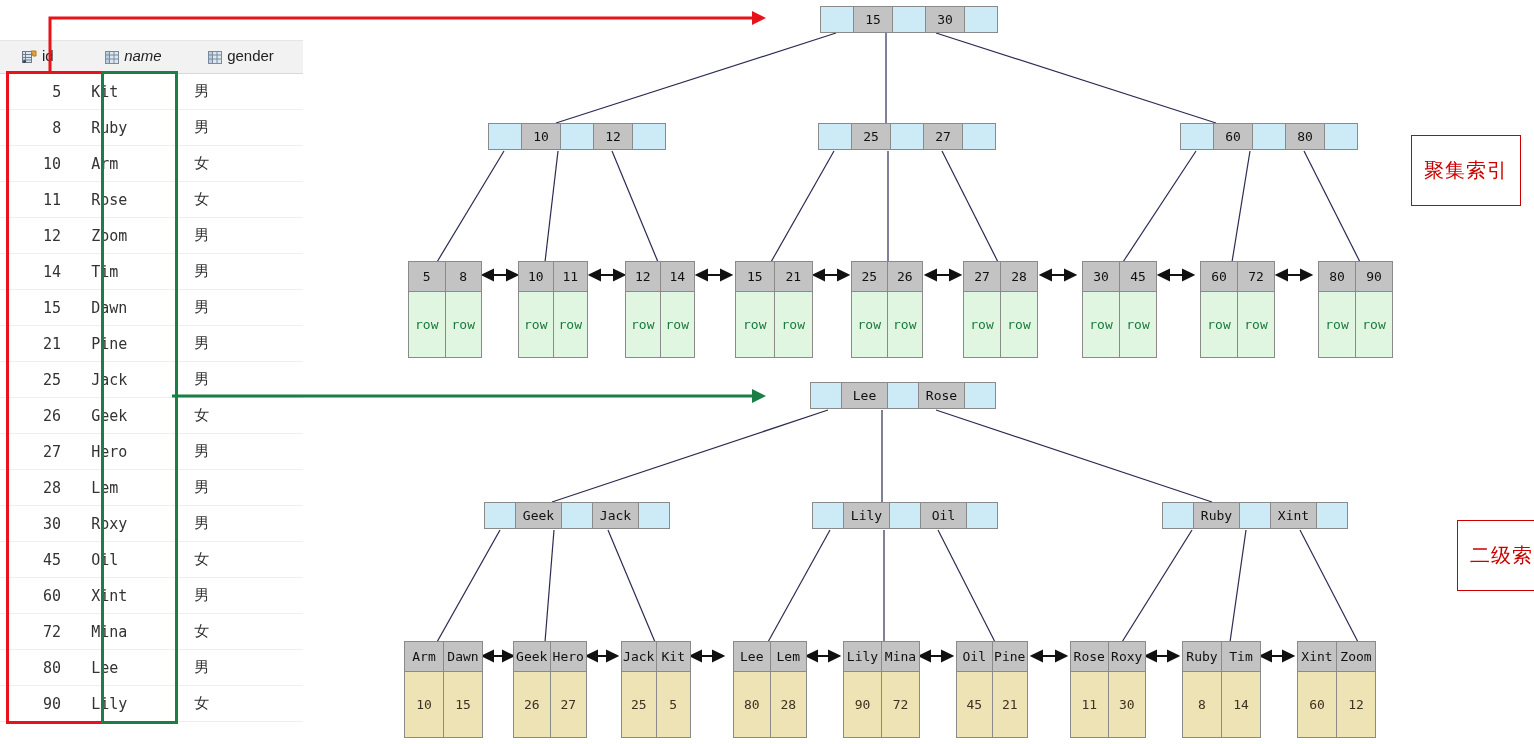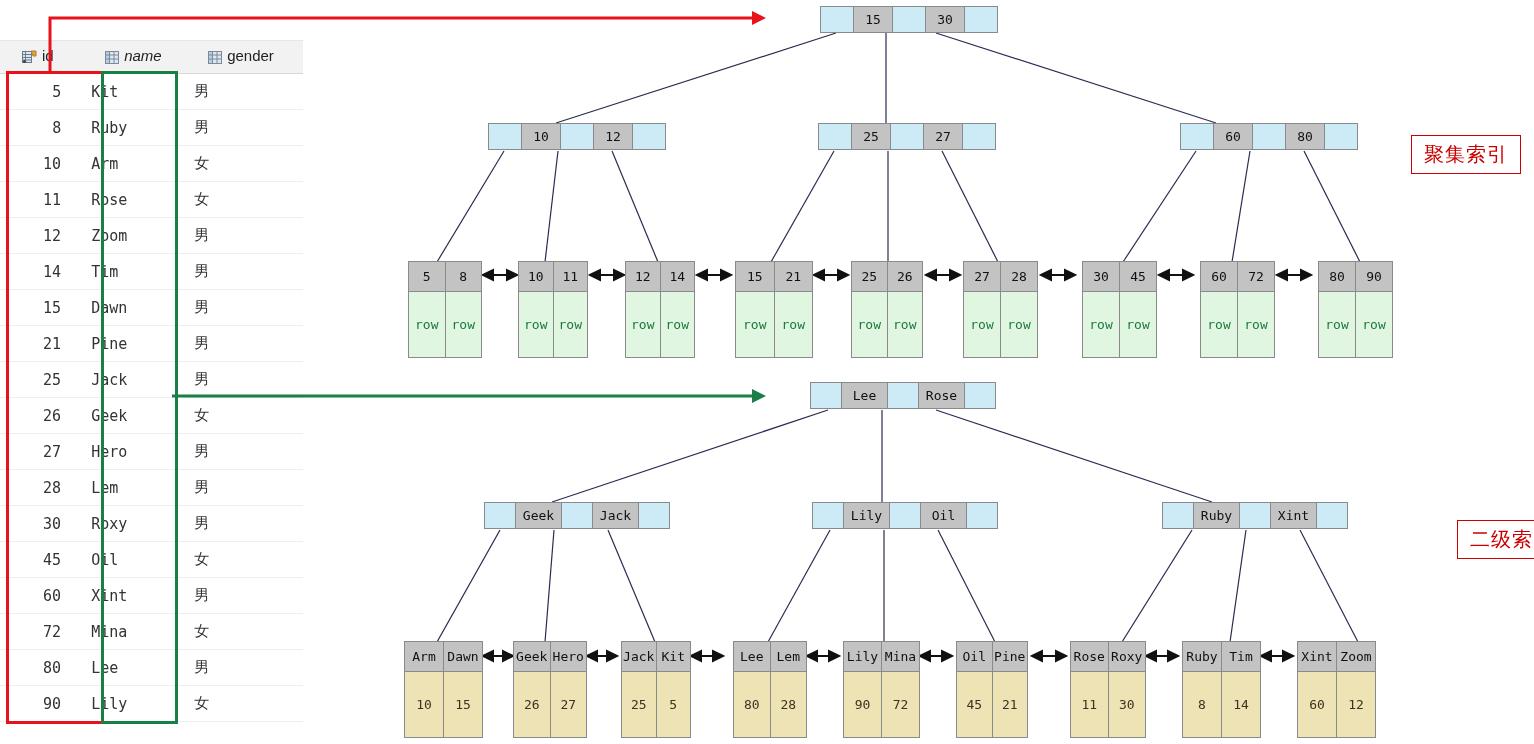--- a/index.html
+++ b/index.html
@@ -61,21 +61,21 @@
   }
   .leaf .vals .v + .v{border-left:1px solid #8a8a8a;}
   .leaf.clu .vals{background:#e0f6e0;}
   .leaf.clu .vals .v{color:#1a7a3c;}
   .leaf.sec .vals{background:#eee3b5;}
   .leaf.sec .vals .v{color:#3a3320;}
   
   .caption{
     position:absolute;border:1px solid #c00;color:#c00;background:#fff;
     font-family:"DejaVu Sans",sans-serif;font-size:20px;letter-spacing:1px;
-    padding:5px 12px;white-space:nowrap;
+    padding:21px 12px;white-space:nowrap;
   }
   #cap-clustered{left:1411px;top:135px;}
   #cap-secondary{left:1457px;top:520px;}
 </style>
 </head>
 <body>
 
 <div id="data-table">
   <table>
     <thead>

